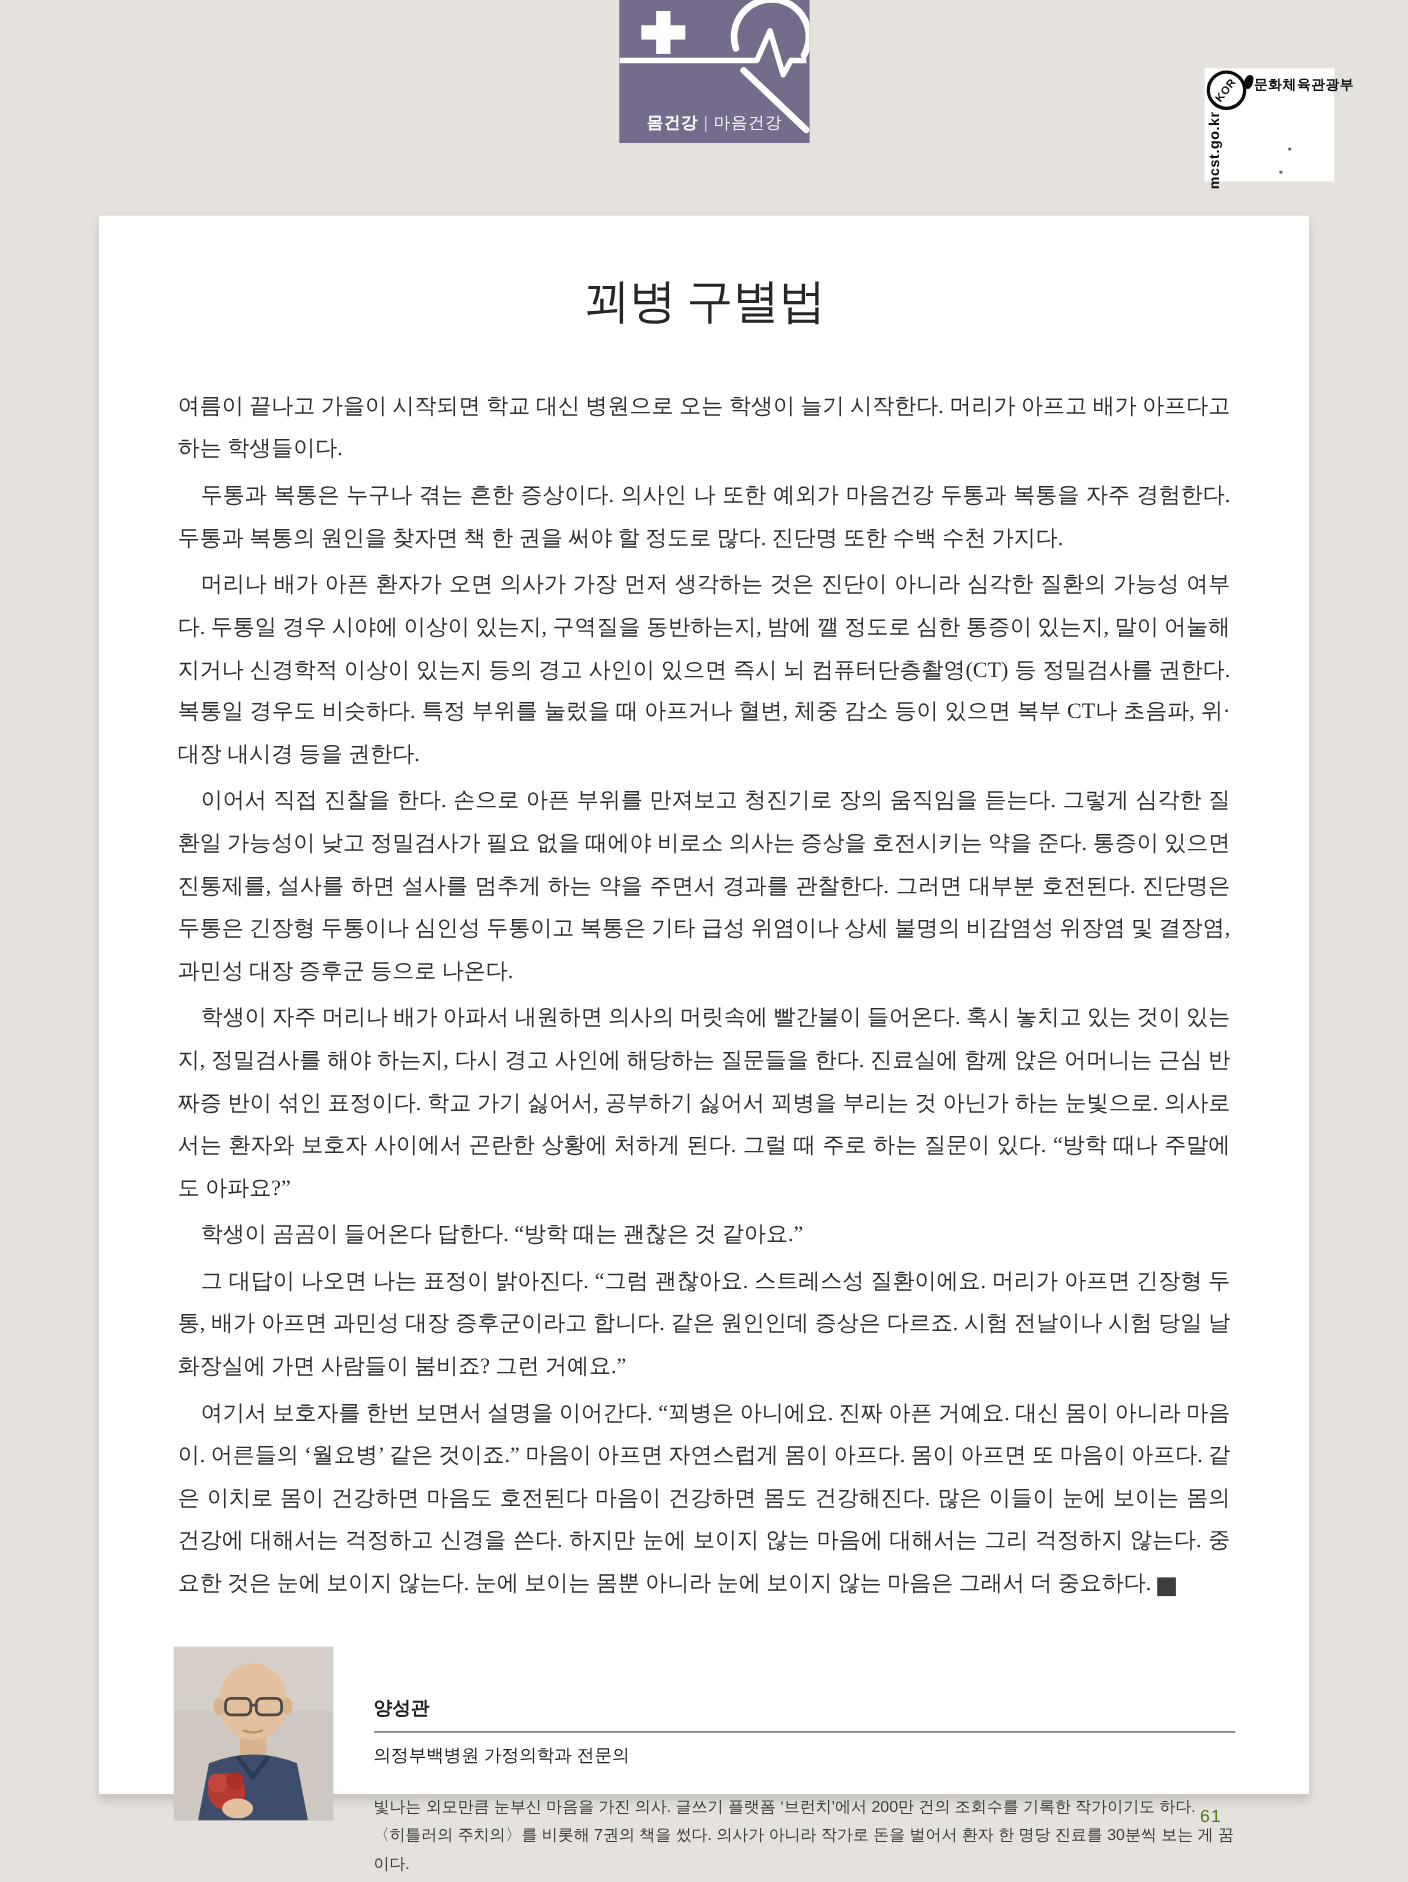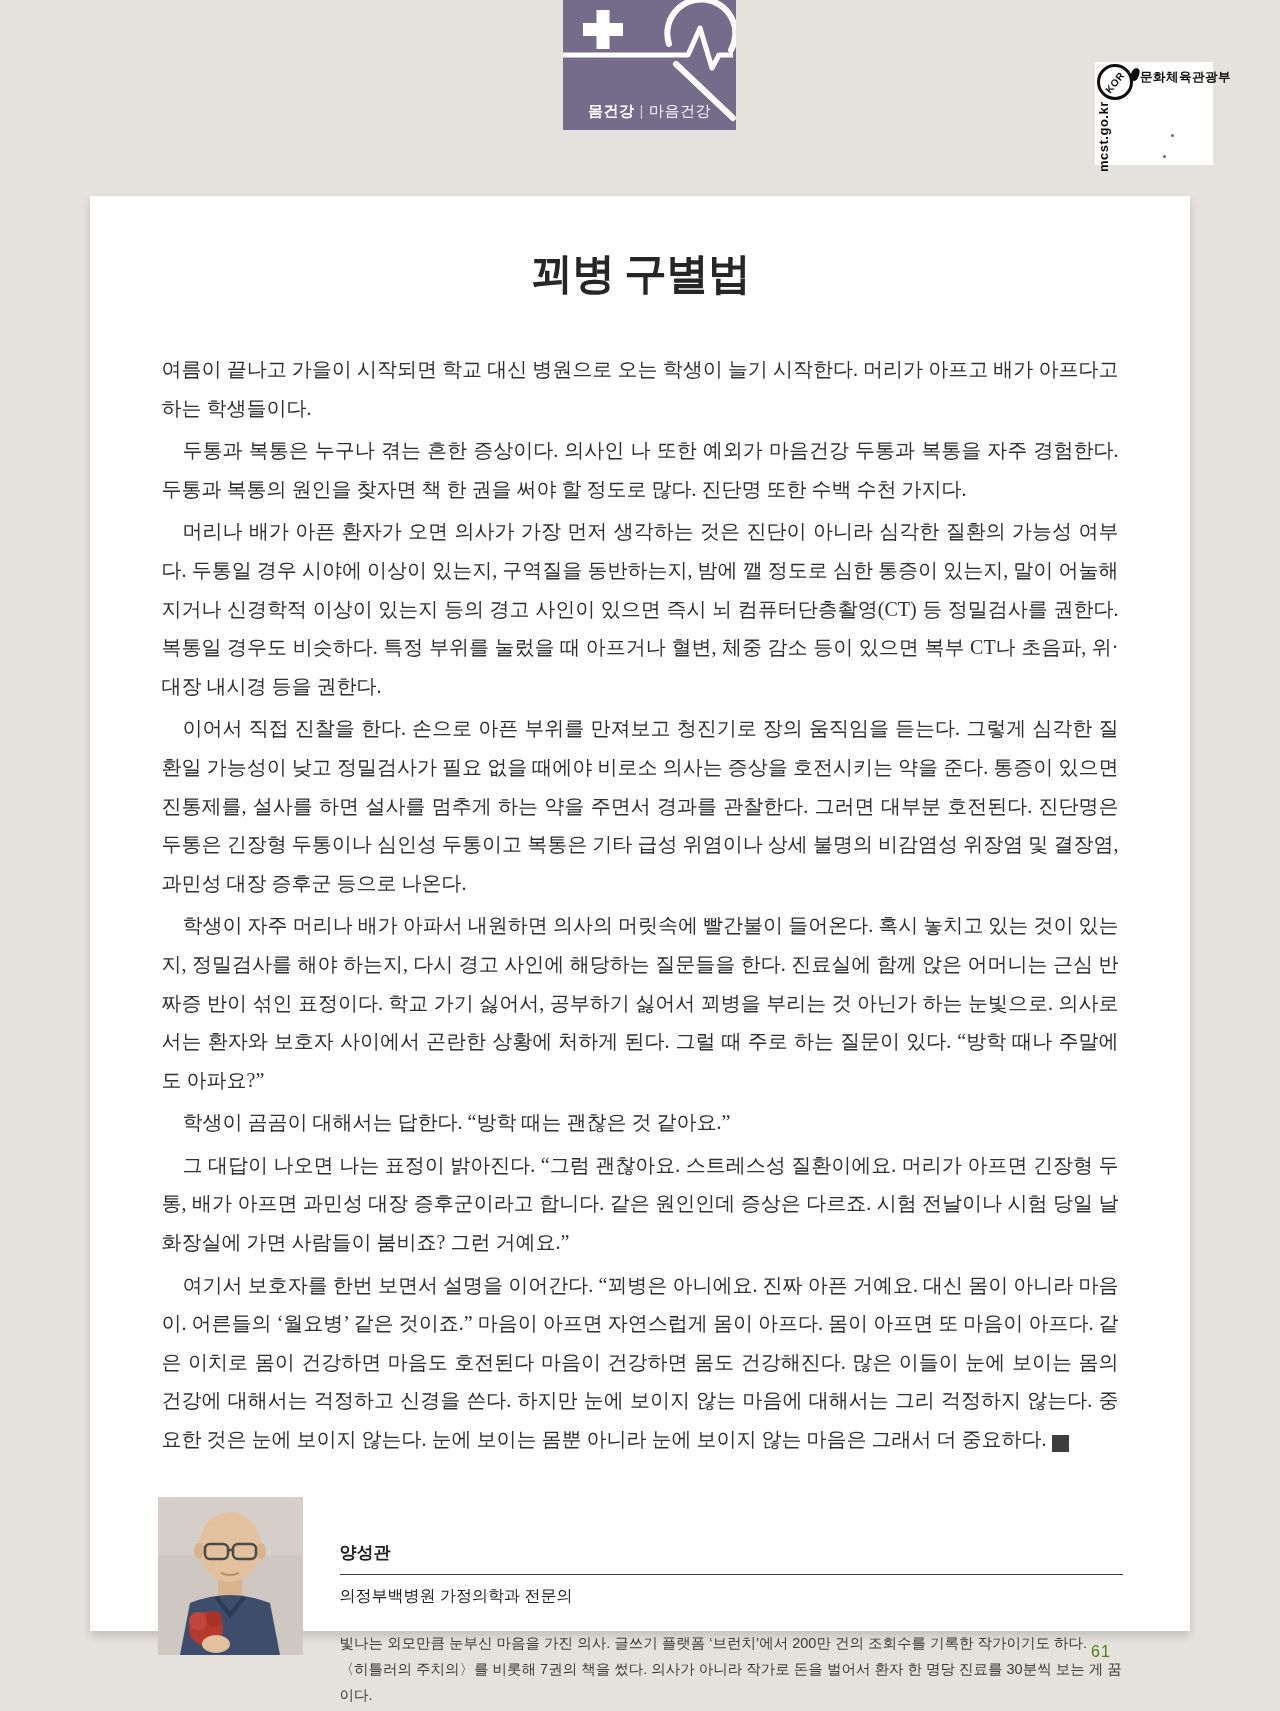--- a/index.html
+++ b/index.html
@@ -45,21 +45,21 @@
   .stamp .dot.d1{left:76px;top:72px;}
   .stamp .dot.d2{left:68px;top:93px;}
 
   
   .card{
     position:absolute;left:90px;top:196px;width:1100px;height:1435px;background:#ffffff;
     box-shadow:0 5px 9px rgba(0,0,0,.15);
   }
   .title{
     margin:49px 0 0 0;text-align:center;
-    font-size:43px;font-weight:700;color:#262626;letter-spacing:-1px;
+    font-size:43px;font-weight:400;color:#262626;letter-spacing:-1px;
   }
   .body-text{
     width:965px;margin:47px auto 0 auto;
     font-size:20px;line-height:38.6px;color:#2e2e2e;text-align:justify;
   }
   .body-text p{margin:4px;}
   .body-text p.ind{text-indent:1.05em;}
   .endmark{
     display:inline-block;width:17px;height:17px;background:#3d3d3d;color:#ffffff;
     font-family:"Liberation Sans",sans-serif;font-weight:700;font-size:12px;line-height:17px;
@@ -119,21 +119,21 @@
 
 <div class="card">
   <h1 class="title">꾀병 구별법</h1>
 
   <div class="body-text">
     <p>여름이 끝나고 가을이 시작되면 학교 대신 병원으로 오는 학생이 늘기 시작한다. 머리가 아프고 배가 아프다고 하는 학생들이다.</p>
     <p class="ind">두통과 복통은 누구나 겪는 흔한 증상이다. 의사인 나 또한 예외가 마음건강 두통과 복통을 자주 경험한다. 두통과 복통의 원인을 찾자면 책 한 권을 써야 할 정도로 많다. 진단명 또한 수백 수천 가지다.</p>
     <p class="ind">머리나 배가 아픈 환자가 오면 의사가 가장 먼저 생각하는 것은 진단이 아니라 심각한 질환의 가능성 여부다. 두통일 경우 시야에 이상이 있는지, 구역질을 동반하는지, 밤에 깰 정도로 심한 통증이 있는지, 말이 어눌해지거나 신경학적 이상이 있는지 등의 경고 사인이 있으면 즉시 뇌 컴퓨터단층촬영(CT) 등 정밀검사를 권한다. 복통일 경우도 비슷하다. 특정 부위를 눌렀을 때 아프거나 혈변, 체중 감소 등이 있으면 복부 CT나 초음파, 위·대장 내시경 등을 권한다.</p>
     <p class="ind">이어서 직접 진찰을 한다. 손으로 아픈 부위를 만져보고 청진기로 장의 움직임을 듣는다. 그렇게 심각한 질환일 가능성이 낮고 정밀검사가 필요 없을 때에야 비로소 의사는 증상을 호전시키는 약을 준다. 통증이 있으면 진통제를, 설사를 하면 설사를 멈추게 하는 약을 주면서 경과를 관찰한다. 그러면 대부분 호전된다. 진단명은 두통은 긴장형 두통이나 심인성 두통이고 복통은 기타 급성 위염이나 상세 불명의 비감염성 위장염 및 결장염, 과민성 대장 증후군 등으로 나온다.</p>
     <p class="ind">학생이 자주 머리나 배가 아파서 내원하면 의사의 머릿속에 빨간불이 들어온다. 혹시 놓치고 있는 것이 있는지, 정밀검사를 해야 하는지, 다시 경고 사인에 해당하는 질문들을 한다. 진료실에 함께 앉은 어머니는 근심 반 짜증 반이 섞인 표정이다. 학교 가기 싫어서, 공부하기 싫어서 꾀병을 부리는 것 아닌가 하는 눈빛으로. 의사로서는 환자와 보호자 사이에서 곤란한 상황에 처하게 된다. 그럴 때 주로 하는 질문이 있다. “방학 때나 주말에도 아파요?”</p>
-    <p class="ind">학생이 곰곰이 대해서는 답한다. “방학 때는 괜찮은 것 같아요.”</p>
+    <p class="ind">학생이 곰곰이 들어온다 답한다. “방학 때는 괜찮은 것 같아요.”</p>
     <p class="ind">그 대답이 나오면 나는 표정이 밝아진다. “그럼 괜찮아요. 스트레스성 질환이에요. 머리가 아프면 긴장형 두통, 배가 아프면 과민성 대장 증후군이라고 합니다. 같은 원인인데 증상은 다르죠. 시험 전날이나 시험 당일 날 화장실에 가면 사람들이 붐비죠? 그런 거예요.”</p>
     <p class="ind"><span>여기서 보호자를 한번 보면서 설명을 이어간다. “꾀병은 아니에요. 진짜 아픈 거예요. 대신 몸이 아니라 마음이. 어른들의 ‘월요병’ 같은 것이죠.” 마음이 아프면 자연스럽게 몸이 아프다. 몸이 아프면 또 마음이 아프다. 같은 이치로 몸이 건강하면 마음도 호전된다 마음이 건강하면 몸도 건강해진다. 많은 이들이 눈에 보이는 몸의 건강에 대해서는 걱정하고 신경을 쓴다. 하지만 눈에 보이지 않는 마음에 대해서는 그리 걱정하지 않는다. 중요한 것은 눈에 보이지 않는다. 눈에 보이는 몸뿐 아니라 눈에 보이지 않는 마음은 그래서 더 중요하다.</span><span class="endmark">K</span></p>
   </div>
 
   <div class="author">
     <div class="photo">
       <svg width="145" height="158" viewBox="0 0 145 158">
         <rect width="145" height="158" fill="#cfc8c2"></rect>
         <rect width="145" height="58" fill="#d6cfc9"></rect>
 

